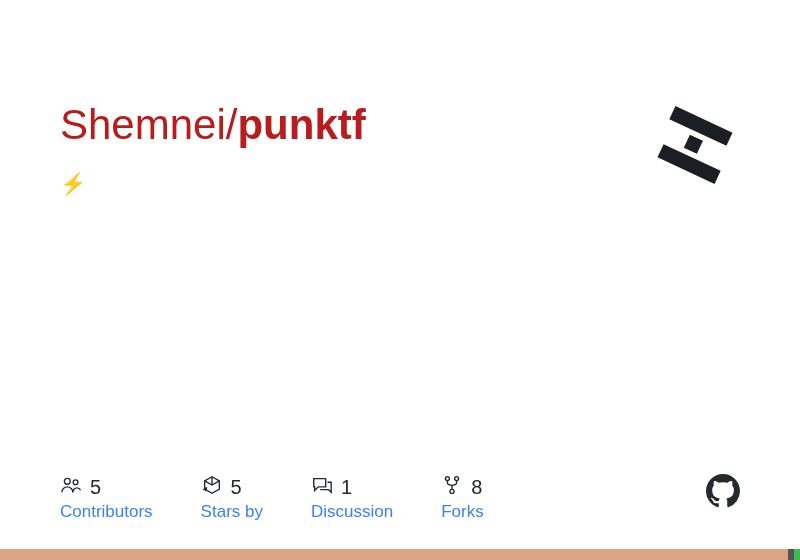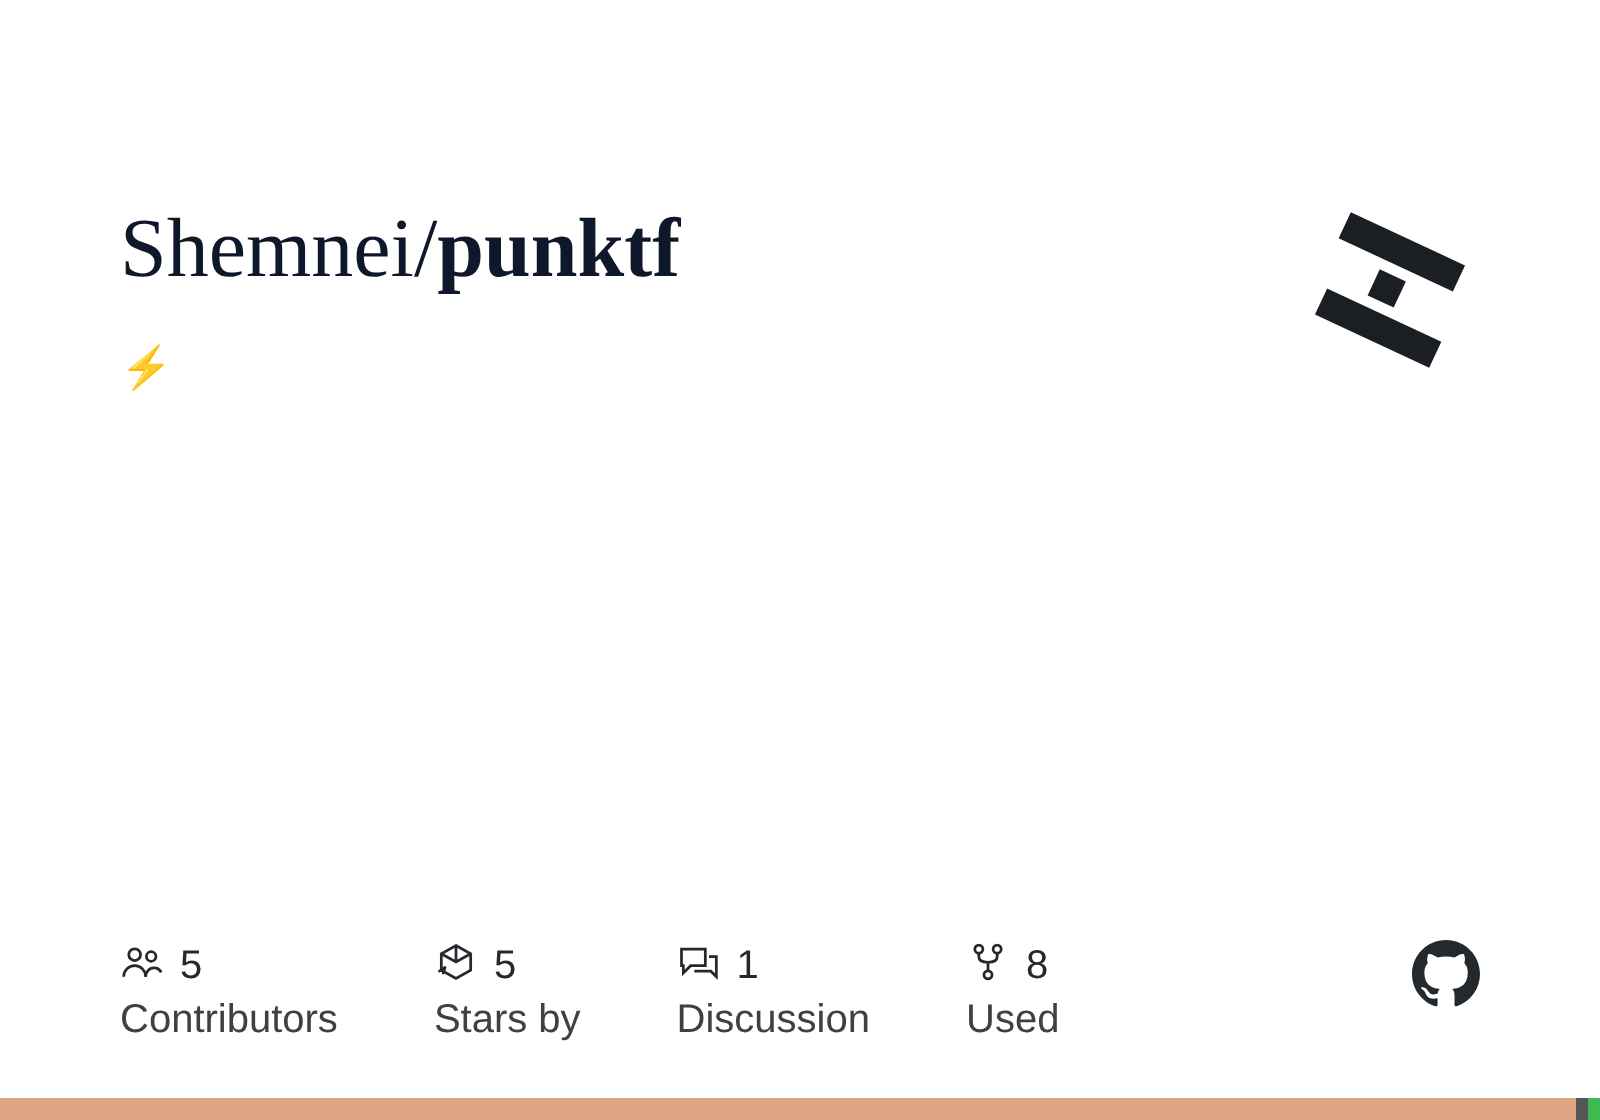--- a/index.html
+++ b/index.html
@@ -19,23 +19,22 @@
     display: flex;
     justify-content: space-between;
     align-items: flex-start;
   }
   .title-block {
     flex: 1;
   }
   .repo-title {
     font-size: 42px;
     font-weight: 400;
-    color: #0f172a;
+    color: #b91c1c;
     line-height: 1.2;
-    font-family: Liberation Serif, serif;
   }
   .repo-title .owner { font-weight: 400; }
   .repo-title .slash { font-weight: 400; }
   .repo-title .name { font-weight: 700; }
   .description {
     margin-top: 22px;
     font-size: 21px;
     color: #586069;
     display: flex;
     align-items: center;
@@ -75,22 +74,22 @@
     fill: none;
     stroke: #24292e;
     stroke-width: 1.5;
   }
   .stat-count {
     font-size: 20px;
     font-weight: 400;
     color: #24292e;
   }
   .stat-label {
-    font-size: 20px;
-    color: #404040;
+    font-size: 17px;
+    color: #3b82f6;
   }
   .gh-icon {
     margin-left: auto;
     width: 34px;
     height: 34px;
   }
   .gh-icon svg { width: 100%; height: 100%; fill: #24292e; }
 
   .bottom-bar {
     position: absolute;
@@ -177,21 +176,21 @@
       <span>
         <svg viewBox="0 0 24 24">
             <circle cx="7" cy="5" r="2.2"></circle>
             <circle cx="17" cy="5" r="2.2"></circle>
             <circle cx="12" cy="19" r="2.2"></circle>
             <path d="M7 7.2v2c0 2 2 3 5 3s5-1 5-3v-2M12 12.2v4.6"></path>
           </svg>
       </span>
       <span class="stat-count">8</span>
     </div>
-    <span class="stat-label">Used</span>
+    <span class="stat-label">Forks</span>
   </div>
 
   <div class="gh-icon icon-fill">
     <svg viewBox="0 0 16 16">
         <path d="M8 0C3.58 0 0 3.58 0 8c0 3.54 2.29 6.53 5.47 7.59.4.07.55-.17.55-.38 0-.19-.01-.82-.01-1.49-2.01.37-2.53-.49-2.69-.94-.09-.23-.48-.94-.82-1.13-.28-.15-.68-.52-.01-.53.63-.01 1.08.58 1.23.82.72 1.21 1.87.87 2.33.66.07-.52.28-.87.51-1.07-1.78-.2-3.64-.89-3.64-3.95 0-.87.31-1.59.82-2.15-.08-.2-.36-1.02.08-2.12 0 0 .67-.21 2.2.82a7.5 7.5 0 0 1 2-.27c.68 0 1.36.09 2 .27 1.53-1.04 2.2-.82 2.2-.82.44 1.1.16 1.92.08 2.12.51.56.82 1.27.82 2.15 0 3.07-1.87 3.75-3.65 3.95.29.25.54.73.54 1.48 0 1.07-.01 1.93-.01 2.2 0 .21.15.46.55.38A8.013 8.013 0 0 0 16 8c0-4.42-3.58-8-8-8z"></path>
       </svg>
   </div>
 </div>
 
 <div class="bottom-bar">

